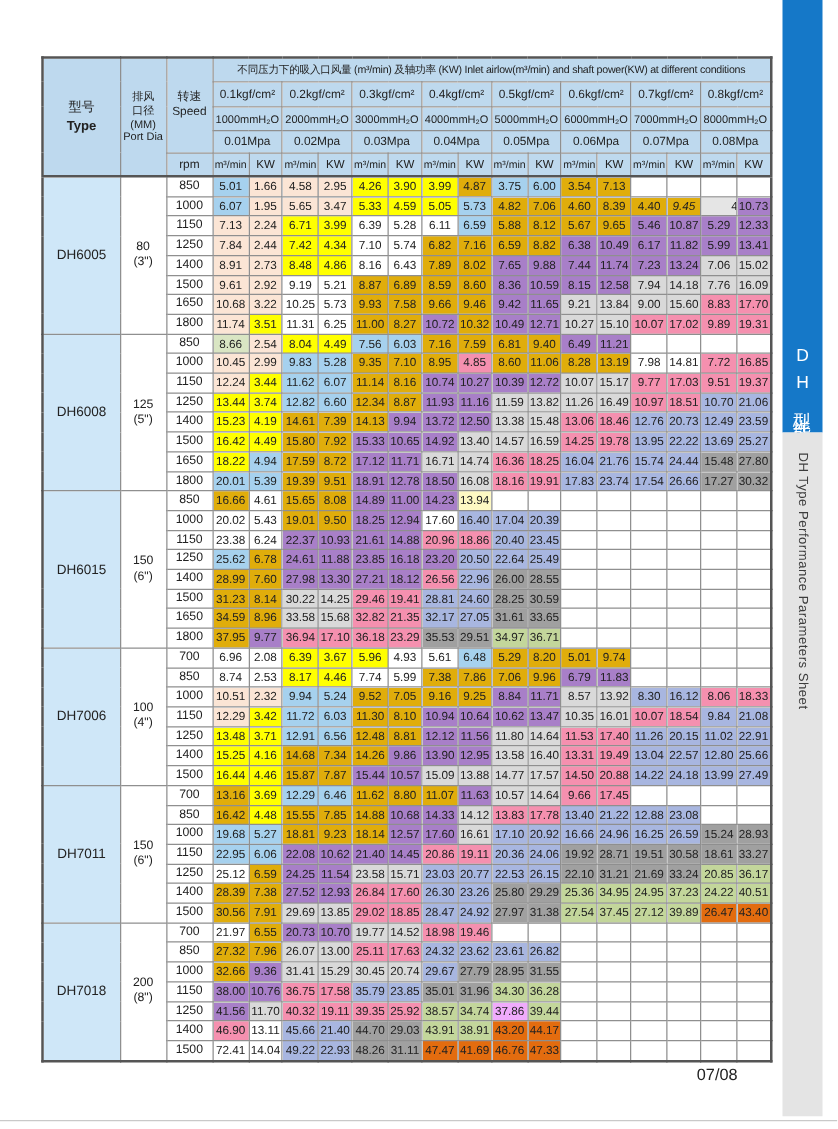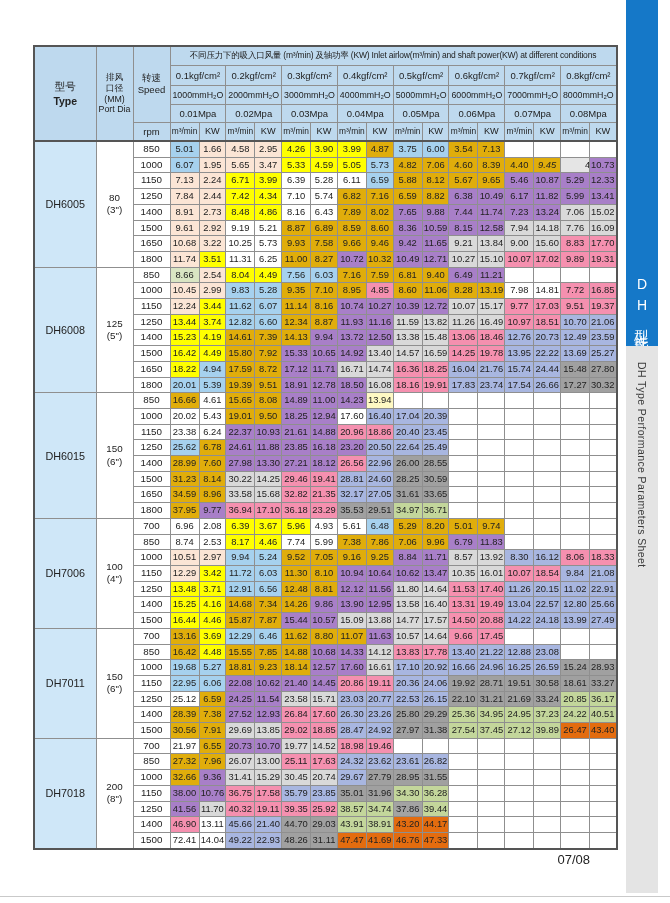--- a/index.html
+++ b/index.html
@@ -650,21 +650,21 @@
           <td class="val" style="background: rgb(168, 127, 200);">6.79</td>
           <td class="val" style="background: rgb(168, 127, 200);">11.83</td>
           <td class="val" style="background: rgb(255, 255, 255);"></td>
           <td class="val" style="background: rgb(255, 255, 255);"></td>
           <td class="val" style="background: rgb(255, 255, 255);"></td>
           <td class="val" style="background: rgb(255, 255, 255);"></td>
         </tr>
         <tr>
           <td class="val rpm">1000</td>
           <td class="val" style="background: rgb(251, 229, 213);">10.51</td>
-          <td class="val" style="background: rgb(251, 229, 213);">2.97</td>
+          <td class="val" style="background: rgb(251, 229, 213);">2.32</td>
           <td class="val" style="background: rgb(166, 209, 238);">9.94</td>
           <td class="val" style="background: rgb(166, 209, 238);">5.24</td>
           <td class="val" style="background: rgb(224, 173, 11);">9.52</td>
           <td class="val" style="background: rgb(224, 173, 11);">7.05</td>
           <td class="val" style="background: rgb(224, 173, 11);">9.16</td>
           <td class="val" style="background: rgb(224, 173, 11);">9.25</td>
           <td class="val" style="background: rgb(168, 127, 200);">8.84</td>
           <td class="val" style="background: rgb(168, 127, 200);">11.71</td>
           <td class="val" style="background: rgb(217, 217, 217);">8.57</td>
           <td class="val" style="background: rgb(217, 217, 217);">13.92</td>
@@ -971,21 +971,21 @@
         <tr>
           <td class="val rpm">1250</td>
           <td class="val" style="background: rgb(168, 127, 200);">41.56</td>
           <td class="val" style="background: rgb(217, 217, 217);">11.70</td>
           <td class="val" style="background: rgb(245, 144, 175);">40.32</td>
           <td class="val" style="background: rgb(245, 144, 175);">19.11</td>
           <td class="val" style="background: rgb(245, 144, 175);">39.35</td>
           <td class="val" style="background: rgb(245, 144, 175);">25.92</td>
           <td class="val" style="background: rgb(195, 214, 155);">38.57</td>
           <td class="val" style="background: rgb(195, 214, 155);">34.74</td>
-          <td class="val" style="background: #a3a3a3;">37.86</td>
+          <td class="val" style="background: #f0abfc;">37.86</td>
           <td class="val" style="background: rgb(195, 214, 155);">39.44</td>
           <td class="val" style="background: rgb(255, 255, 255);"></td>
           <td class="val" style="background: rgb(255, 255, 255);"></td>
           <td class="val" style="background: rgb(255, 255, 255);"></td>
           <td class="val" style="background: rgb(255, 255, 255);"></td>
           <td class="val" style="background: rgb(255, 255, 255);"></td>
           <td class="val" style="background: rgb(255, 255, 255);"></td>
         </tr>
         <tr>
           <td class="val rpm">1400</td>

